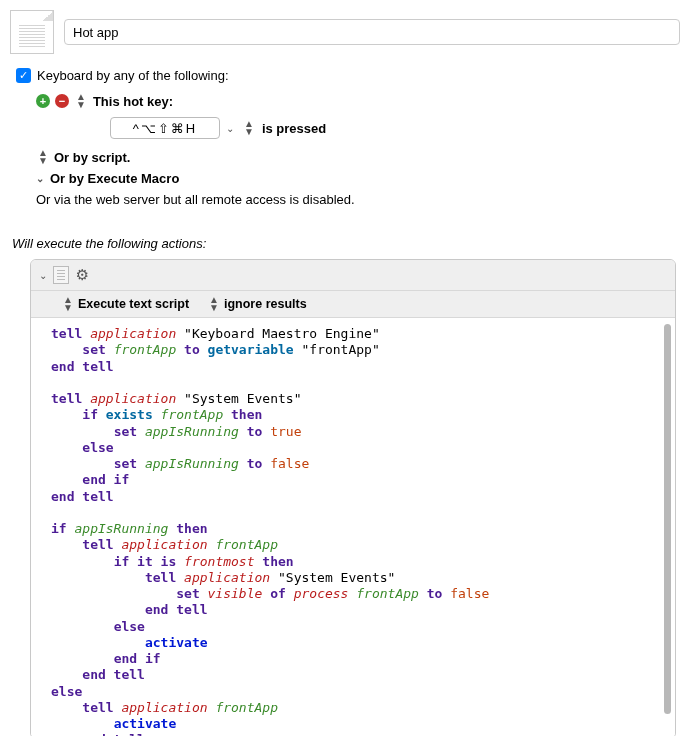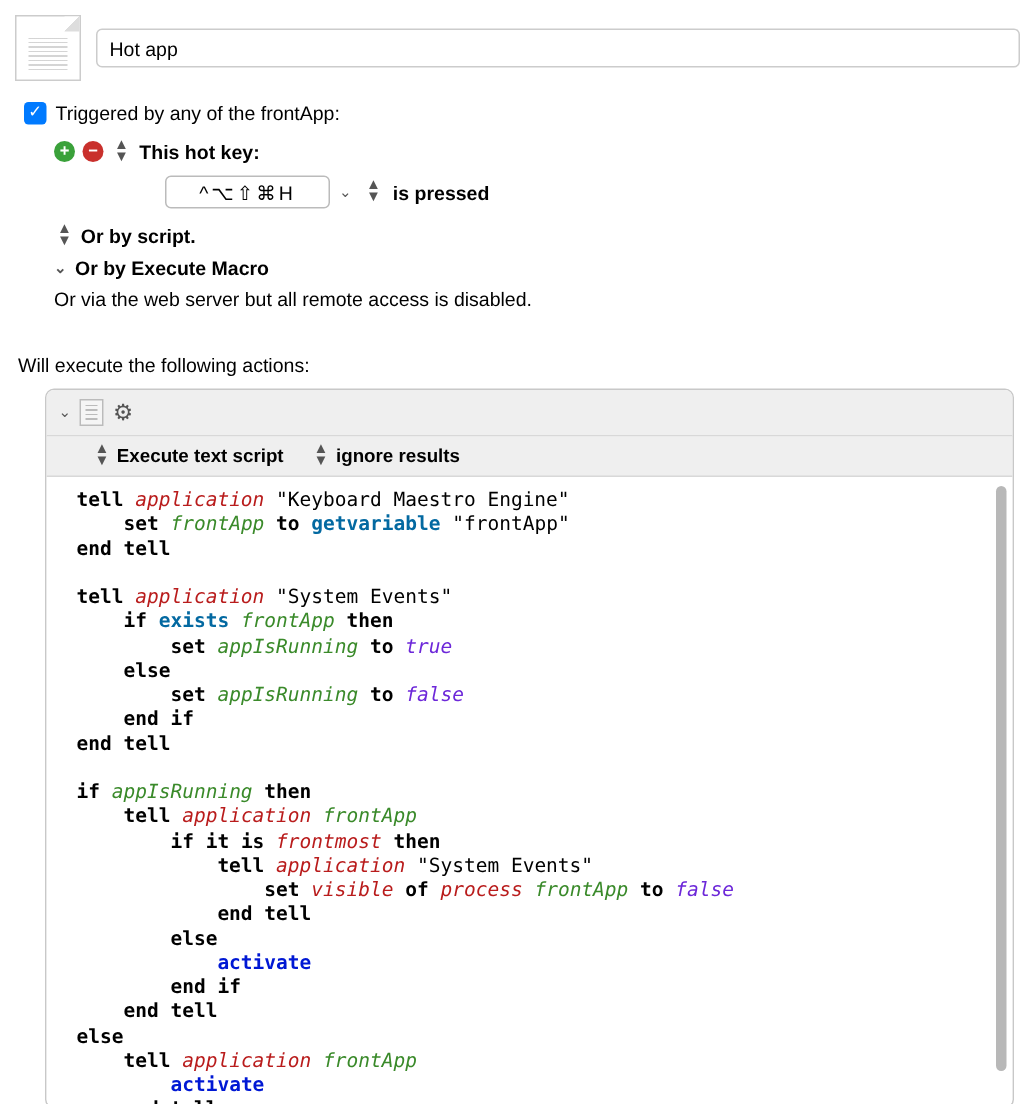--- a/index.html
+++ b/index.html
@@ -130,20 +130,21 @@
     display: inline-block;
     width: 10px;
   }
   .trigger-info {
     margin-left: 26px;
     margin-bottom: 29px;
   }
   .exec-label {
     margin-bottom: 8px;
     margin-left: 2px;
+    font-style: italic;
   }
   .action-block {
     border: 1px solid #c8c8c8;
     border-radius: 6px;
     margin-left: 20px;
     margin-right: 4px;
     overflow: hidden;
   }
   .action-header {
     background: #efefef;
@@ -198,26 +199,26 @@
   }
   .scrollbar {
     position: absolute;
     right: 4px;
     top: 6px;
     width: 7px;
     height: 390px;
     background: #b8b8b8;
     border-radius: 4px;
   }
-  .kw { color: #000000; font-weight: bold; }
+  .kw { color: #4c1d95; font-weight: bold; }
   .app { color: #b91c1c; font-style: italic; }
   .var { color: #3a8a2a; font-style: italic; }
   .str { color: #000; }
   .cmd { color: #0369a1; font-weight: bold; }
-  .lit { color: #6d28d9; font-style: italic; }
+  .lit { color: #c2410c; }
   .act { color: #0018d4; font-weight: bold; font-style: normal; }
   .footer-row {
     display: flex;
     align-items: center;
     gap: 4px;
     margin-left: 22px;
     margin-top: 10px;
     font-size: 13px;
   }
   .opt-group { display: inline-flex; align-items: center; gap: 3px; }
@@ -227,21 +228,21 @@
 
 <div class="header-row">
   <div class="macro-icon">
     <div class="macro-icon-lines"></div>
   </div>
   <input class="title-input" type="text" value="Hot app" style="">
 </div>
 
 <div class="trigger-row">
   <div class="checkbox">✓</div>
-  <span>Triggered by any of the frontApp:</span>
+  <span>Keyboard by any of the following:</span>
 </div>
 
 <div class="trigger-ctl-row">
   <div class="add-btn">+</div>
   <div class="remove-btn">−</div>
   <span class="updown">
       <span>▲</span>
       <span>▼</span>
     </span>
   <span style="font-weight:600">This hot key:</span>

